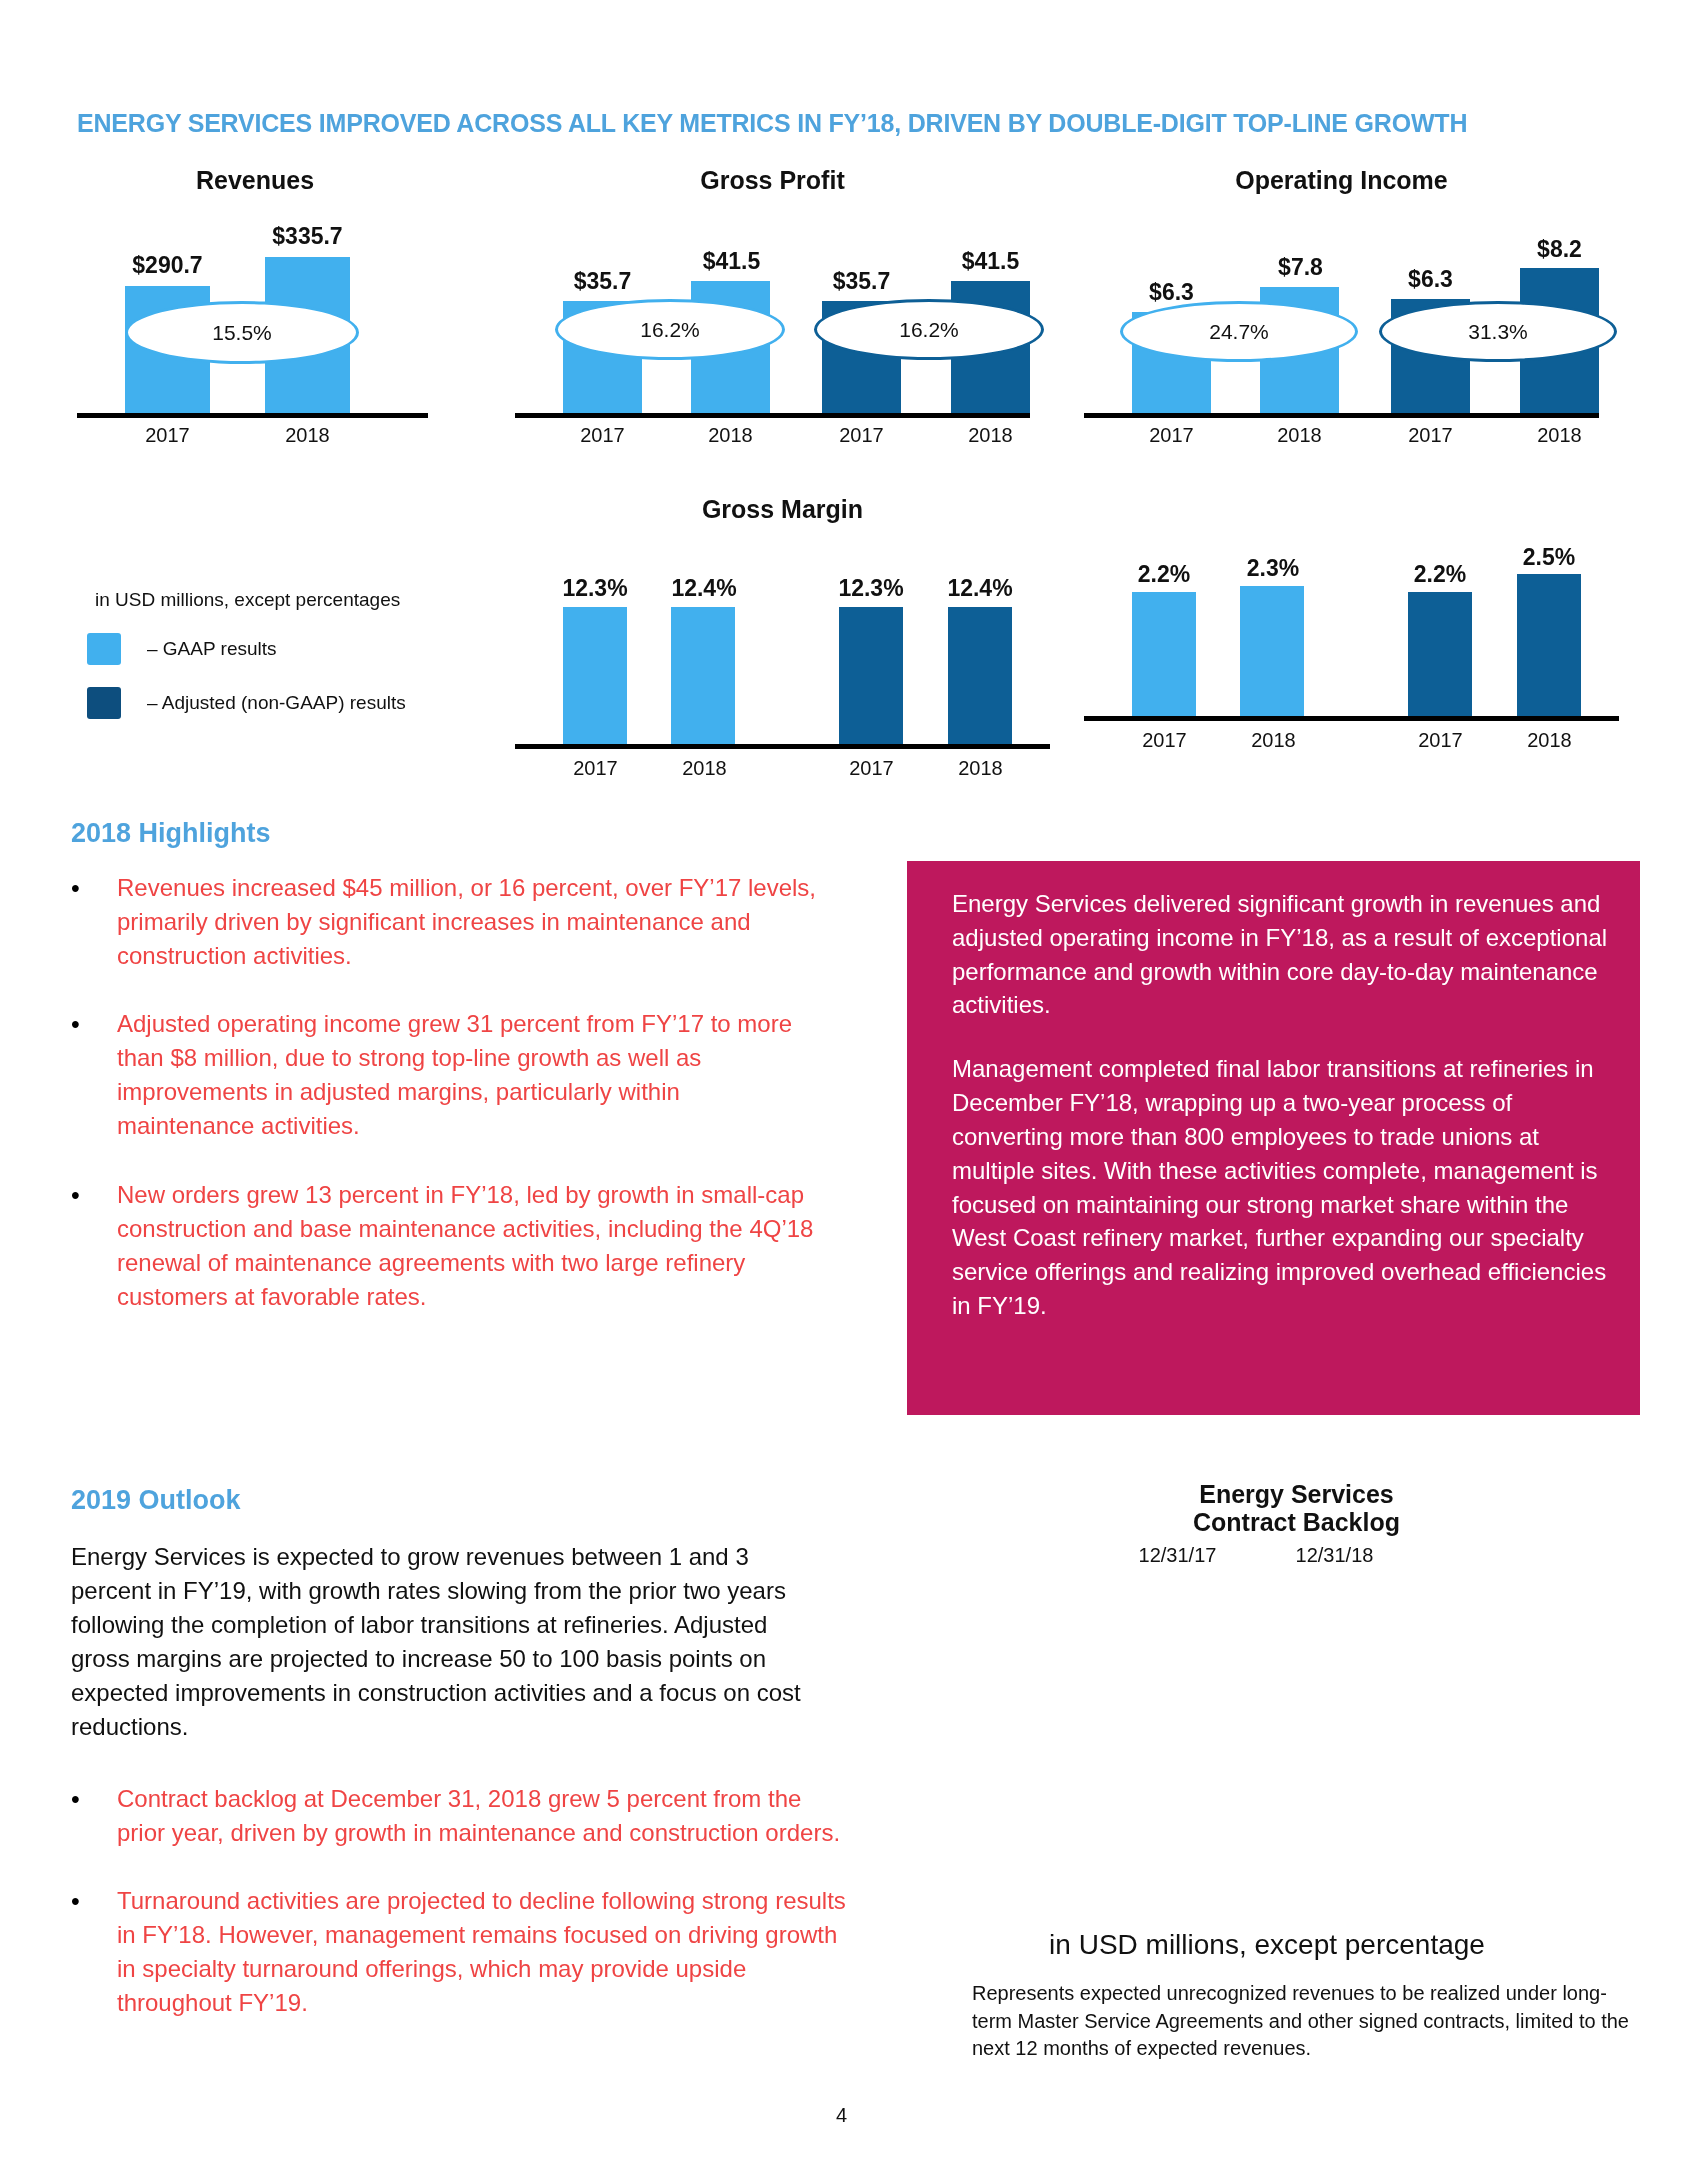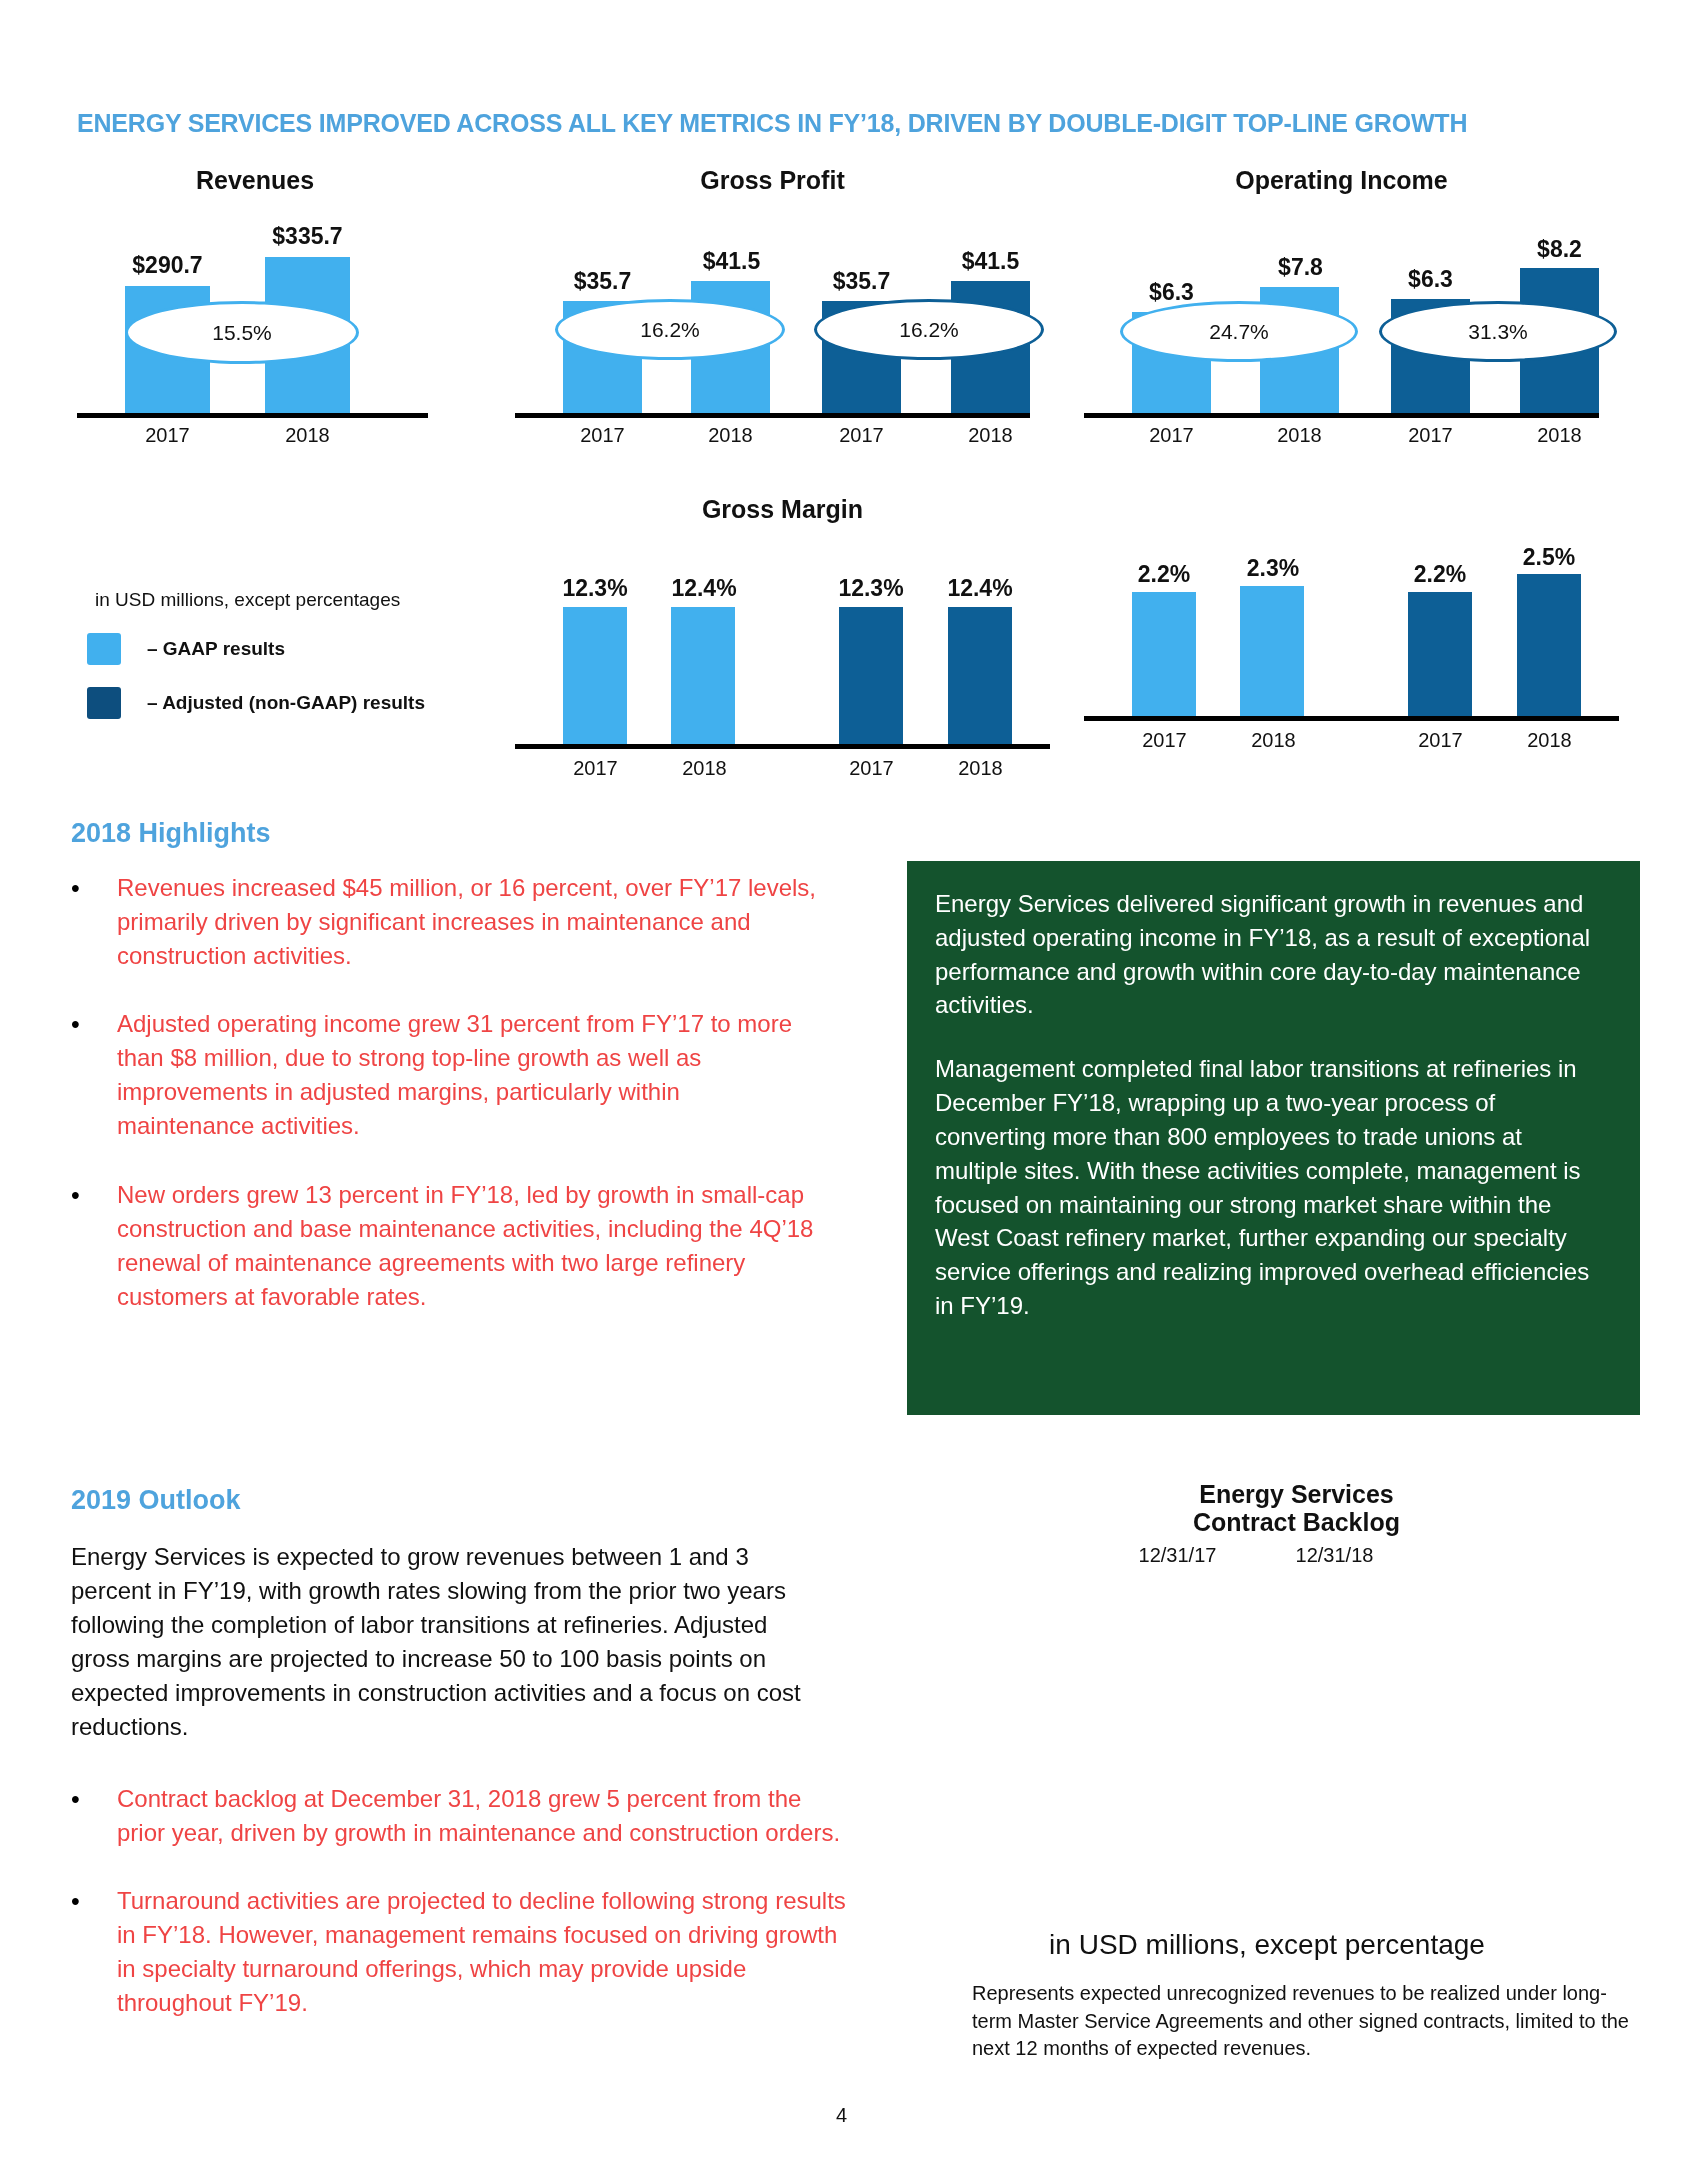--- a/index.html
+++ b/index.html
@@ -63,39 +63,39 @@
   
   .legend{position:absolute;left:87px;top:589px;width:396px;}
   .legend-caption{
     font-size:19px;color:#111;margin-left:8px;
     font-family:"Liberation Sans", sans-serif;
   }
   .legend-row{display:flex;align-items:center;margin-top:22px;}
   .swatch{width:34px;height:32px;border-radius:3px;flex:0 0 auto;}
   .sw-light{background:#41b0ee;}
   .sw-dark{background:#0d4e7e;}
-  .legend-text{margin-left:26px;font-size:19px;color:#111;white-space:nowrap;font-weight:bold;}
+  .legend-text{margin-left:26px;font-size:19px;color:#111;white-space:nowrap;}
 
   
   .sec-title{
     position:absolute;font-weight:bold;font-size:27px;color:#4ea3dd;
     font-family:"Liberation Sans", sans-serif;
   }
   .bullets{position:absolute;}
   .bullet{display:flex;margin-bottom:34px;}
   .bullet .dot{flex:0 0 auto;width:46px;font-size:25px;line-height:1.42;}
   .bullet .txt{font-size:24px;line-height:1.42;color:#ef4444;}
   .para{font-size:24px;line-height:1.42;color:#111;}
 
   
   .callout{
     position:absolute;
-    background:#14532d;
+    background:#be185d;
     color:#ffffff;
-    padding:26px 30px 30px 28px;
+    padding:26px 30px 30px 45px;
     box-sizing:border-box;
   }
   .callout p{margin:0 0 30px 0;font-size:24px;line-height:1.41;}
   .callout p:last-child{margin-bottom:0;}
 
   
   .fn-center{
     position:absolute;text-align:center;font-size:28px;color:#111;
     font-family:"Liberation Sans", sans-serif;
   }

